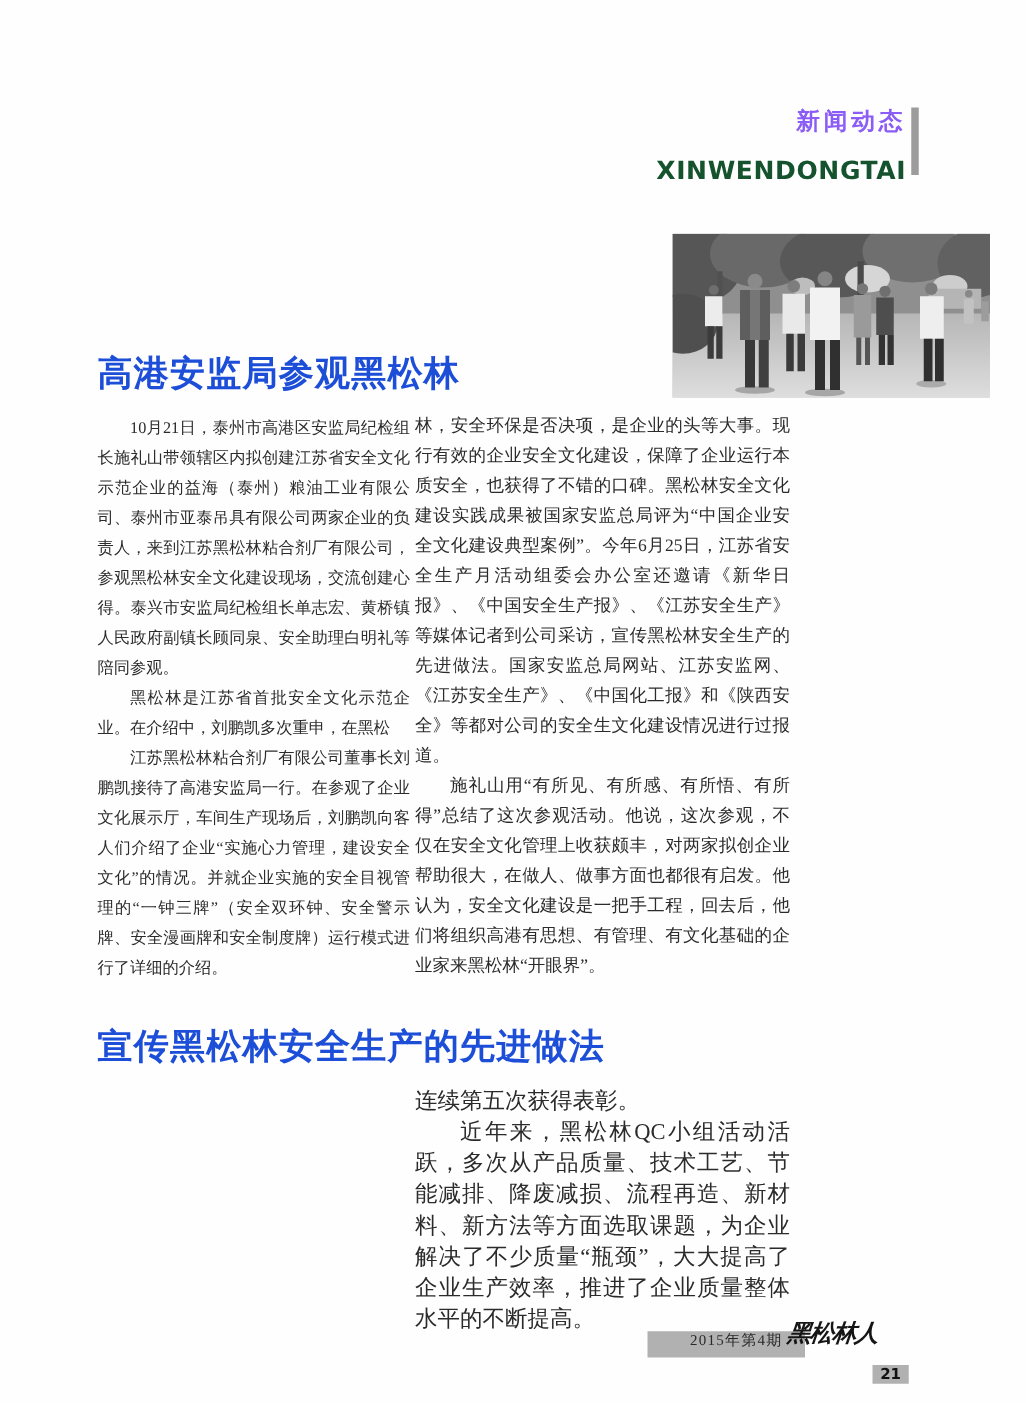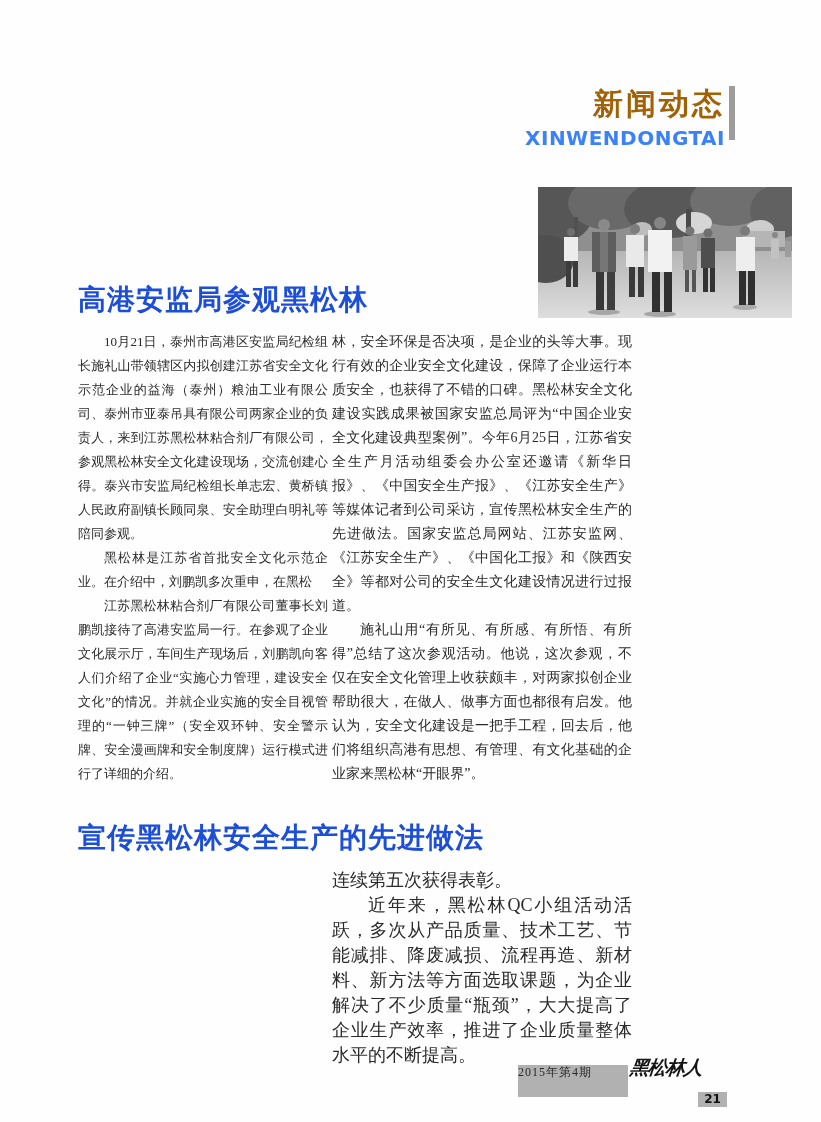--- a/index.html
+++ b/index.html
@@ -3,42 +3,42 @@
 <meta charset="utf-8">
 <style>
   html,body{margin:0;padding:0;background:#ffffff;}
   .page{
     position:relative;width:821px;height:1122px;background:#fefefe;overflow:hidden;
     font-family:"Liberation Serif","DejaVu Serif",serif;color:#2b2b2b;
   }
   
   .header{position:absolute;top:84px;right:96px;text-align:right;
     font-family:"DejaVu Sans","Liberation Sans",sans-serif;}
-  .header-cn{font-size:30px;font-weight:bold;color:#a16207;letter-spacing:3px;}
-  .header-en{font-size:20px;font-weight:bold;color:#3b82f6;letter-spacing:0.5px;margin-top:1px;}
+  .header-cn{font-size:19px;font-weight:bold;color:#8b5cf6;letter-spacing:3px;}
+  .header-en{font-size:20px;font-weight:bold;color:#14532d;letter-spacing:0.5px;margin-top:14px;}
   .header-vbar{position:absolute;left:729px;top:86px;width:6px;height:54px;background:#9c9c9c;}
   
   .photo{position:absolute;left:538px;top:187px;width:254px;height:131px;overflow:hidden;background:#c9c9c9;}
   .photo svg{display:block;}
   
   .article-title{position:absolute;left:78px;margin:0;font-size:28px;line-height:34px;
     font-weight:bold;color:#1d4ed8;letter-spacing:1px;white-space:nowrap;
     font-family:"Liberation Serif","DejaVu Serif",serif;}
   #title-1{top:283px;}
   #title-2{top:821px;}
   .col{position:absolute;text-align:justify;}
   .col .para{margin:0;}
   .col .indent{text-indent:2em;}
   .a1c1{left:78px; top:330px;width:250px;font-size:13px;line-height:24px;}
   .a1c2{left:332px;top:330px;width:300px;font-size:14px;line-height:24px;}
   .a2c1{left:78px; top:868px;width:252px;font-size:12.5px;line-height:25px;}
   .a2c2{left:332px;top:868px;width:300px;font-size:18px;line-height:25px;}
   
-  .issue-bar{position:absolute;left:518px;top:1065px;width:110px;height:32px;background:#b1b1b1;
-    font-size:12px;line-height:15px;text-align:left;color:#2a2a2a;letter-spacing:1px;}
+  .issue-bar{position:absolute;left:518px;top:1065px;width:110px;height:21px;background:#b1b1b1;
+    font-size:12px;line-height:15px;text-align:center;color:#2a2a2a;letter-spacing:1px;padding-left:16px;}
   .logo{position:absolute;left:630px;top:1053px;width:70px;height:28px;
     font-family:"DejaVu Sans","Liberation Sans",sans-serif;
     font-size:19px;line-height:28px;font-weight:900;font-style:italic;color:#151515;
     letter-spacing:-1px;transform:skewX(-6deg);white-space:nowrap;}
   .pagenum{position:absolute;left:698px;top:1065px;width:29px;height:15px;background:#b1b1b1;
     font-family:"DejaVu Sans","Liberation Sans",sans-serif;
     font-size:12px;line-height:15px;font-weight:bold;text-align:center;color:#111;margin-top:27px;}
 </style>
 </head>
 <body>

